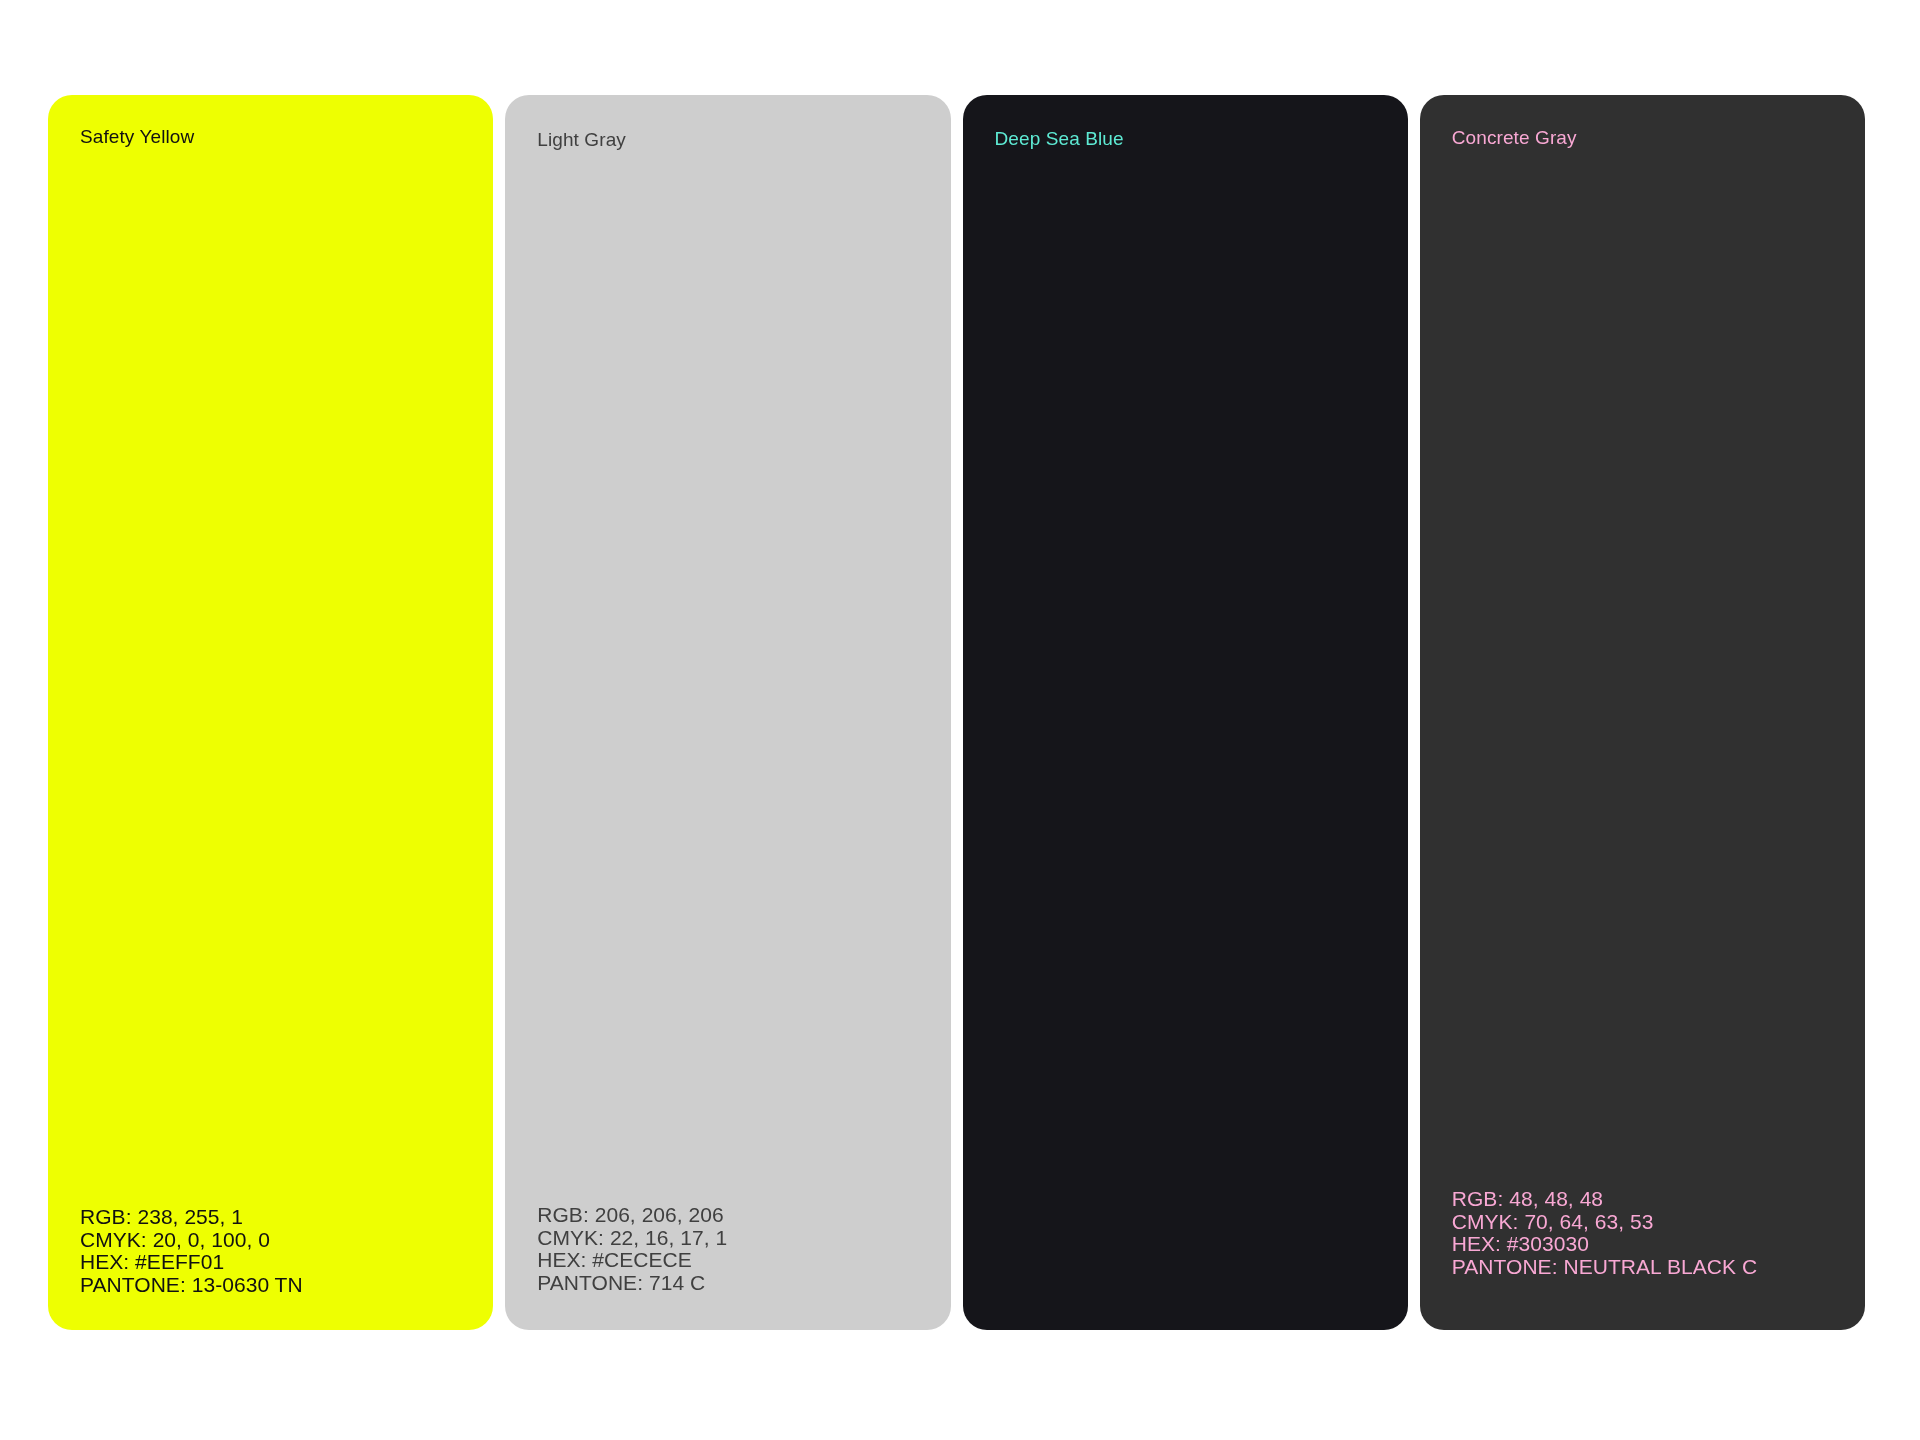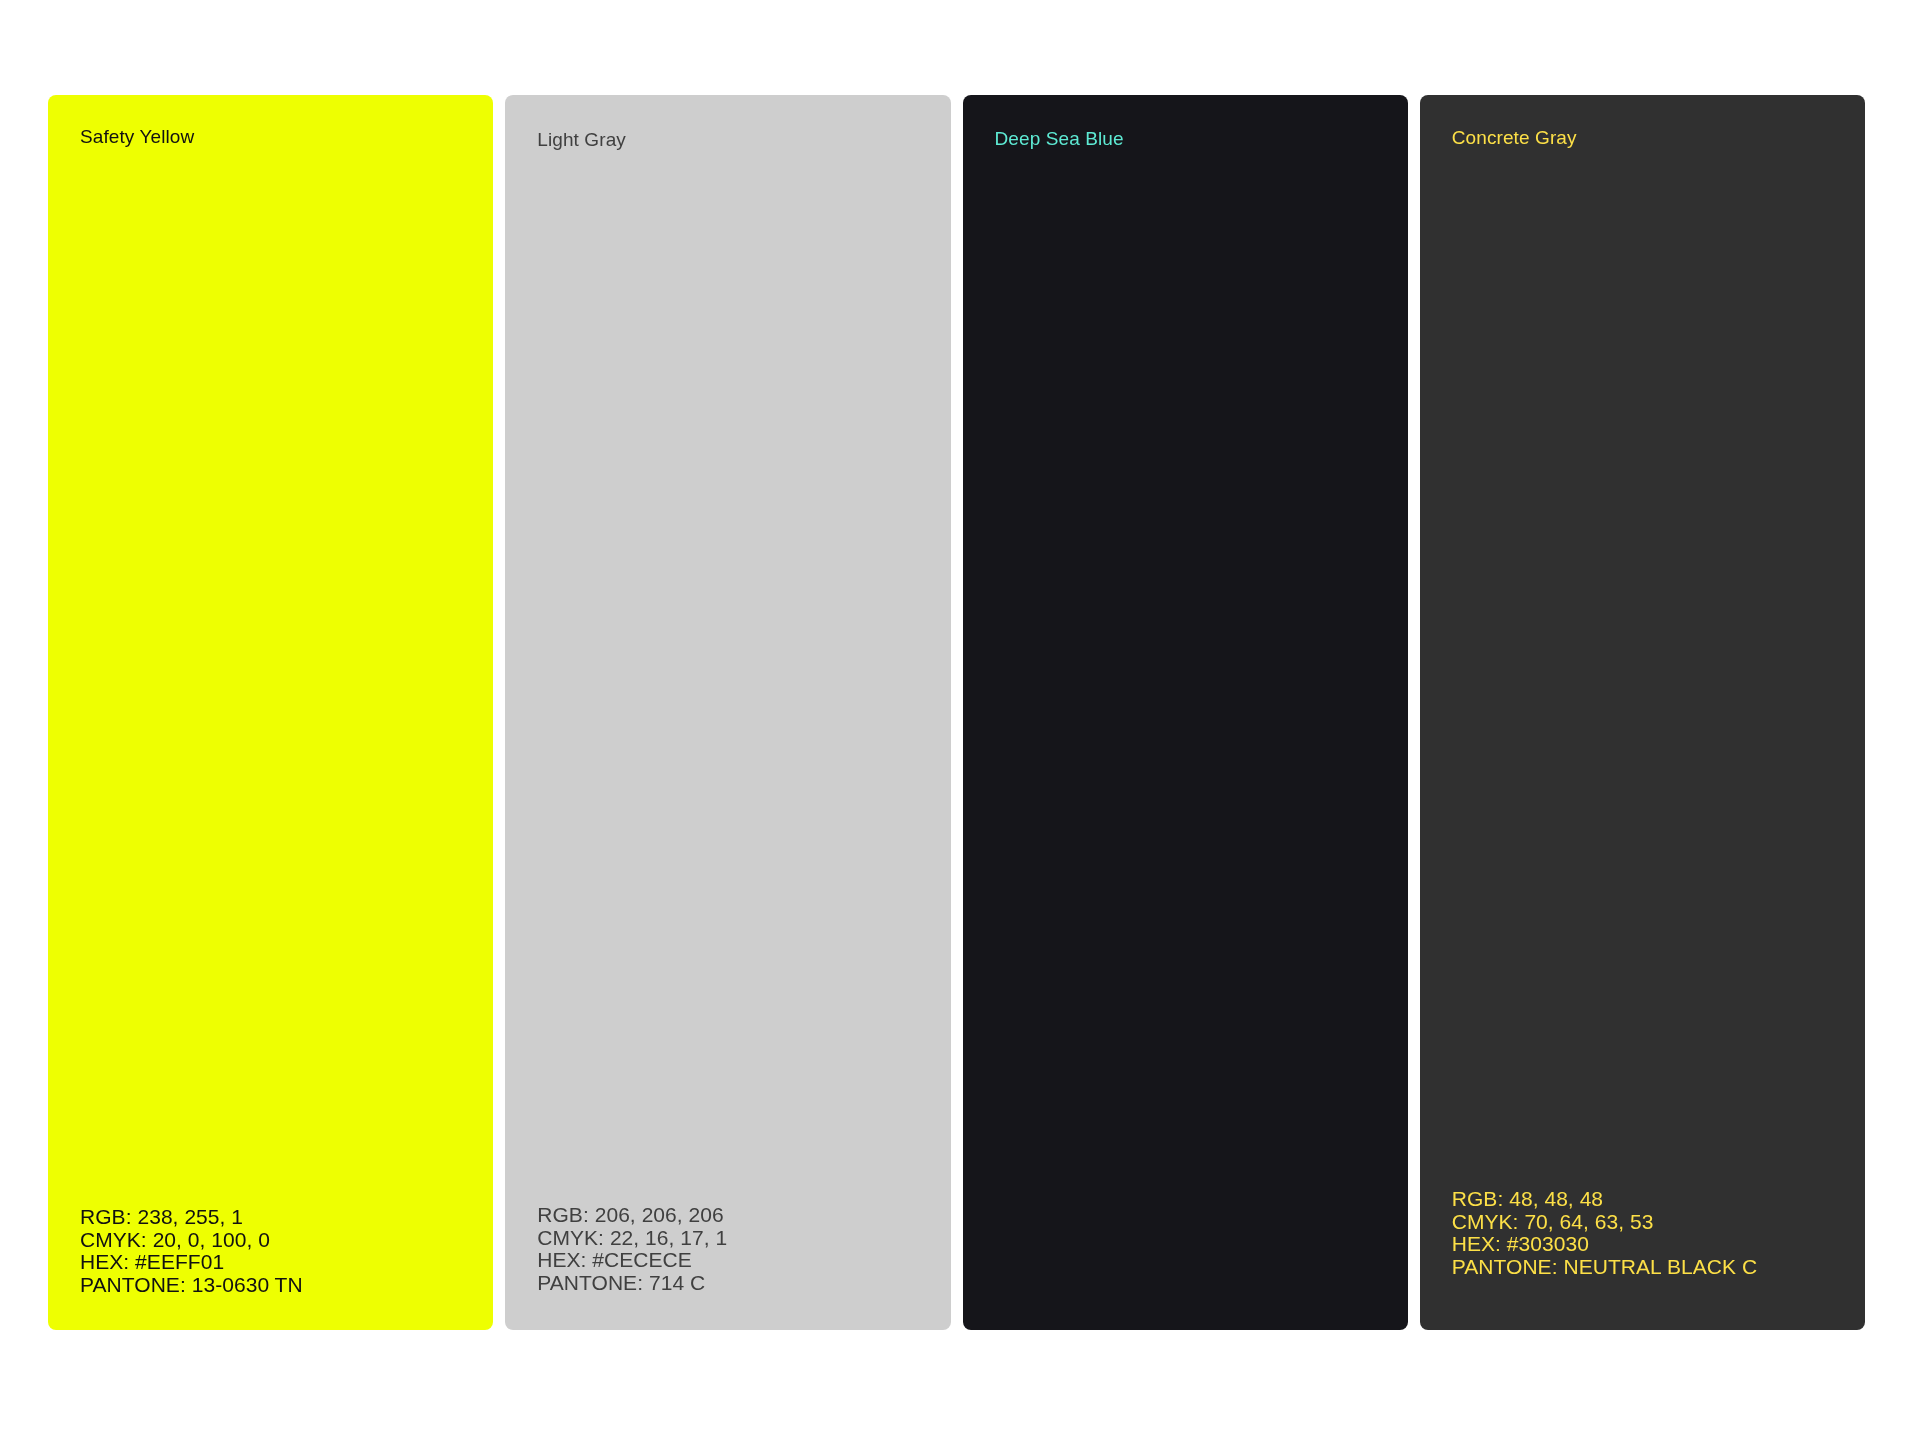--- a/index.html
+++ b/index.html
@@ -22,21 +22,21 @@
     width: 1817px;
     height: 1235px;
     display: flex;
     flex-direction: row;
     gap: 12px;
   }
 
   .swatch-card {
     position: relative;
     flex: 1 1 0;
-    border-radius: 8px;
+    border-radius: 24px;
     box-sizing: border-box;
     overflow: hidden;
     padding-left: 30px;
   }
 
   .swatch-title {
     position: absolute;
     left: 32px;
     top: 32px;
     font-size: 19px;
@@ -92,21 +92,21 @@
       <div class="spec-line">CMYK: 22, 16, 17, 1</div>
       <div class="spec-line">HEX: #CECECE</div>
       <div class="spec-line">PANTONE: 714 C</div>
     </div>
   </div>
 
   <div class="swatch-card card-3" style="background: rgb(21, 21, 26); color: #5eead4;">
     <div class="swatch-title">Deep Sea Blue</div>
   </div>
 
-  <div class="swatch-card card-4" style="background: rgb(48, 48, 48); color: #fde047;">
+  <div class="swatch-card card-4" style="background: rgb(48, 48, 48); color: #f9a8d4;">
     <div class="swatch-title">Concrete Gray</div>
     <div class="swatch-specs">
       <div class="spec-line">RGB: 48, 48, 48</div>
       <div class="spec-line">CMYK: 70, 64, 63, 53</div>
       <div class="spec-line">HEX: #303030</div>
       <div class="spec-line">PANTONE: NEUTRAL BLACK C</div>
     </div>
   </div>
 
 </div>

